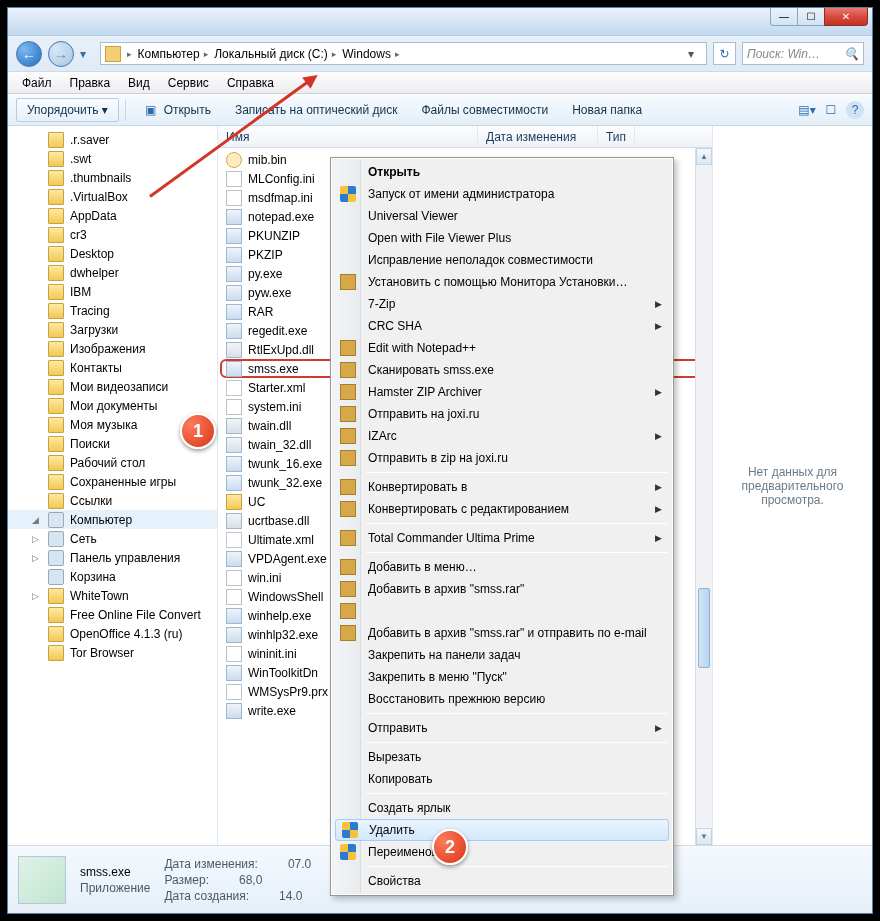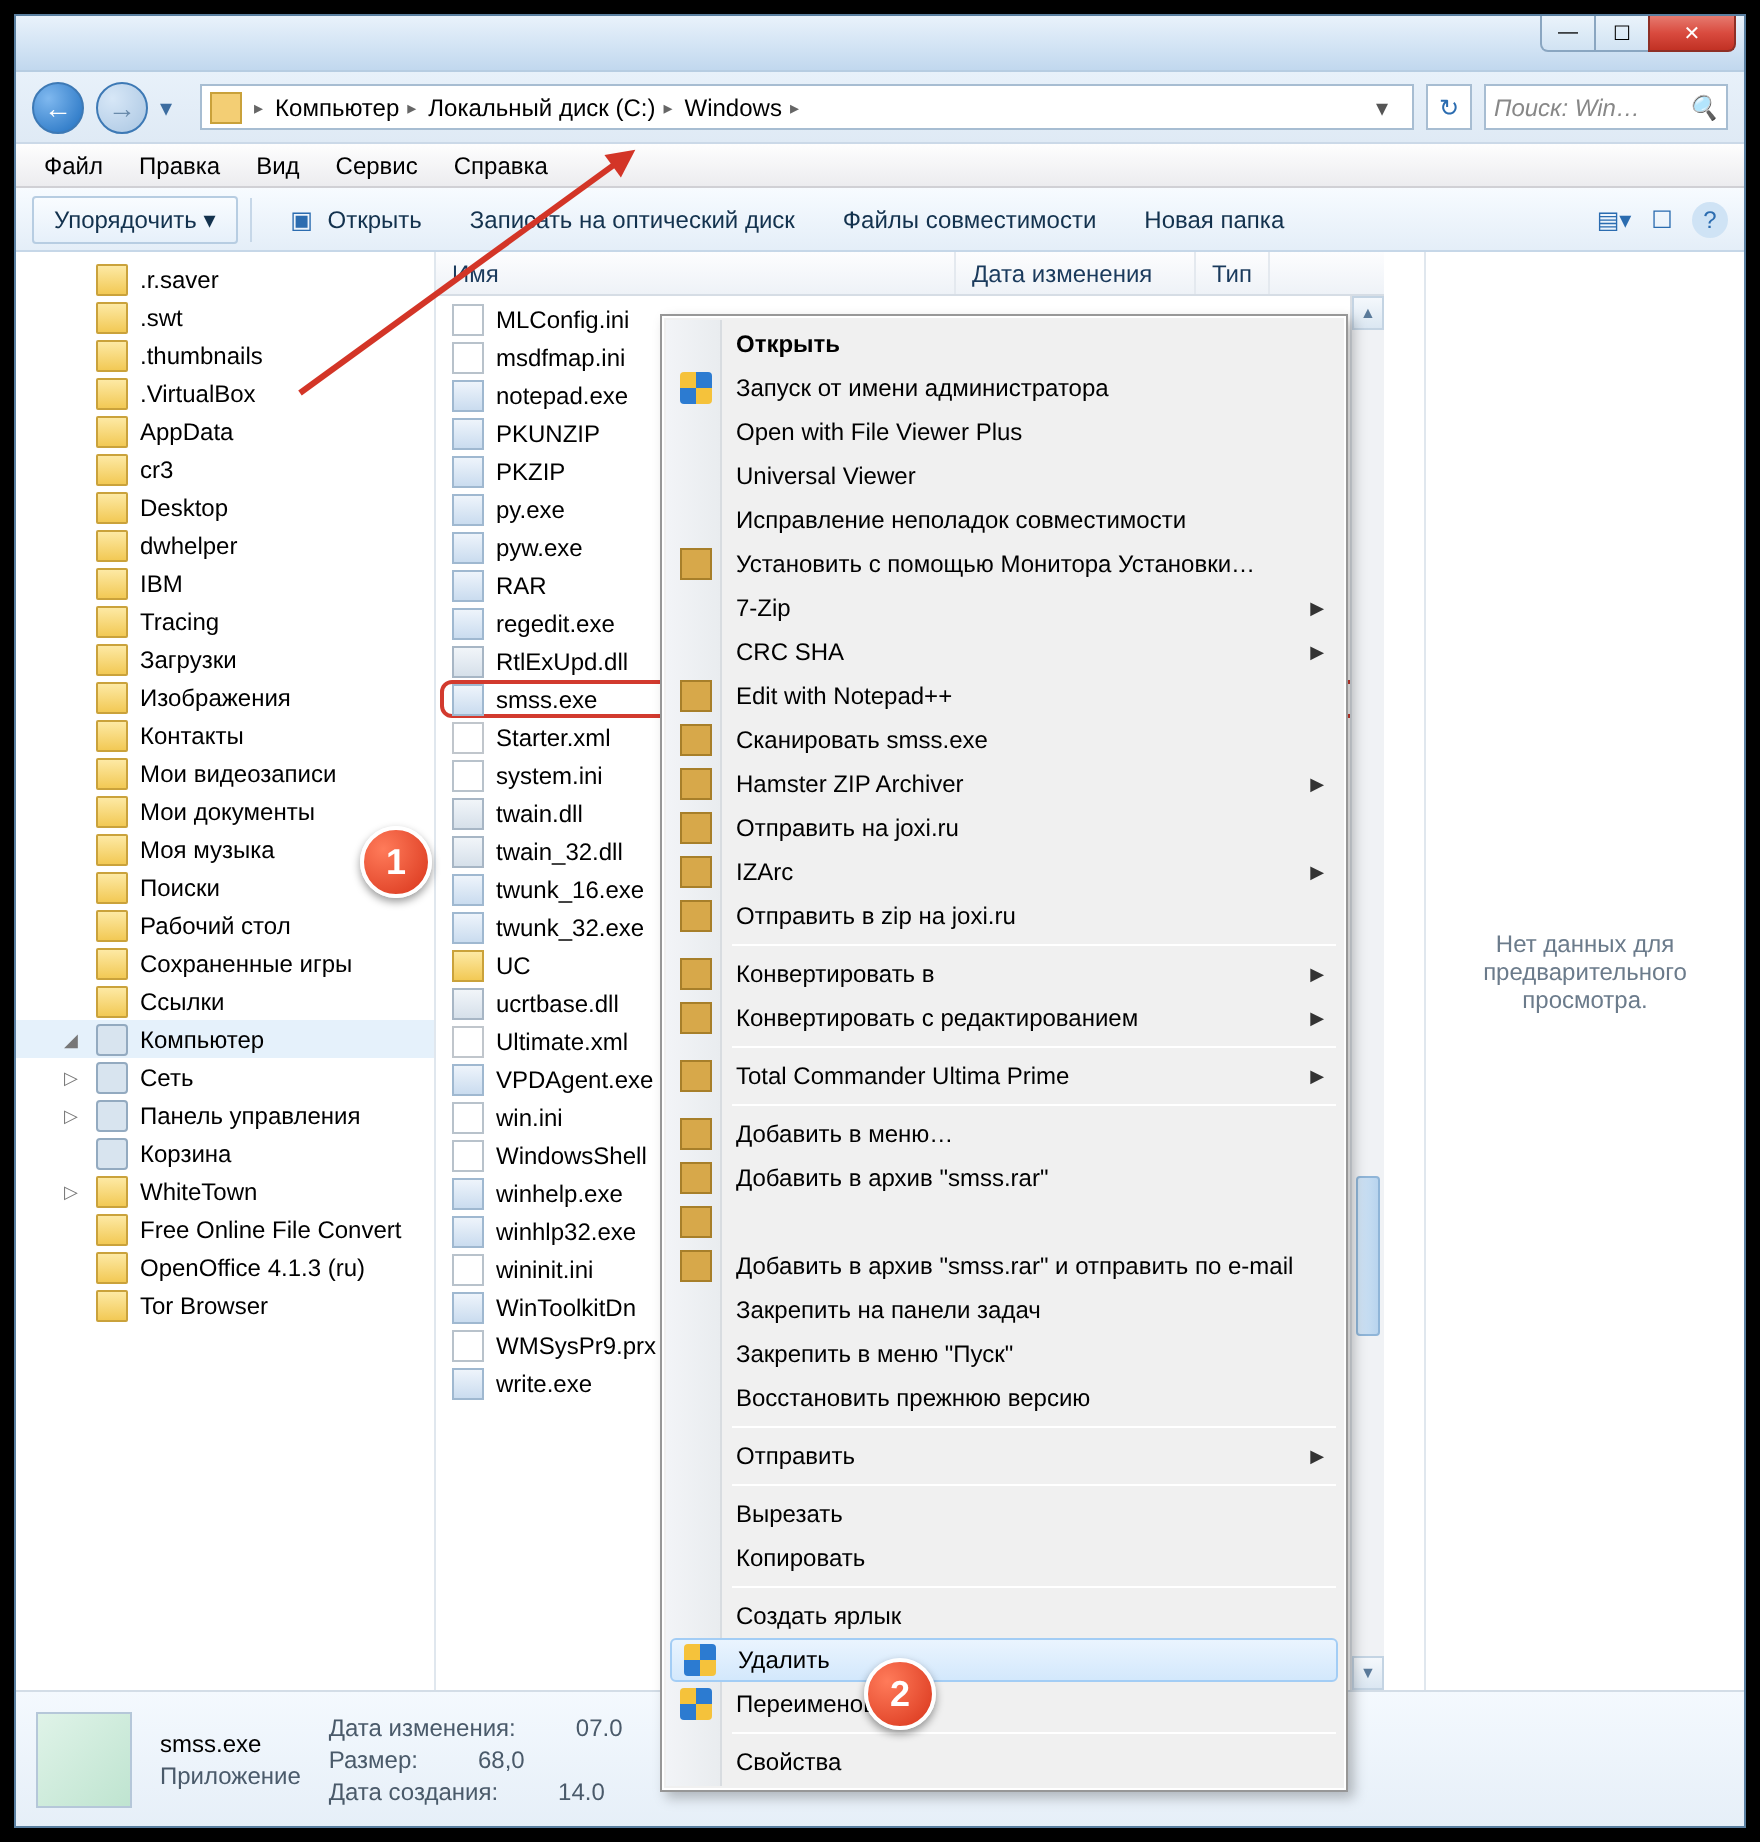--- a/index.html
+++ b/index.html
@@ -170,21 +170,21 @@
   .ico-exe { background:linear-gradient(to bottom,#eef4fb,#cadcef);border:1px solid #9fb8d0;}
   .ico-ini { background:#fff;border:1px solid #b8c2cb;}
   .ico-dll { background:linear-gradient(to bottom,#f1f5f9,#d6e0ea);border:1px solid #a7b6c5;}
   .ico-fold { background:linear-gradient(to bottom,#fde9a4,#f2c955);border:1px solid #caa23b;}
   .ico-xml { background:#fff;border:1px solid #c0c6cc; position:relative;}
   .ico-bin { background:#fdecc0;border:1px solid #d1a94a;border-radius:50%;}
   .preview {
     width: 160px;
     border-left:1px solid #e0e7ee;
     display:flex;align-items:center;justify-content:center;
-    color:#6b7b8b; text-align:center; padding:10px;margin-left:20px;
+    color:#6b7b8b; text-align:center; padding:10px;
   }
   
   .statusbar {
     position:absolute; left:0; right:0; bottom:0; height:68px;
     border-top:1px solid #d3dde7;
     background: linear-gradient(to bottom,#f4f9fe,#e6eff8);
     display:flex; align-items:center; padding:6px 10px; gap:14px;
   }
   .sb-thumb { width:48px;height:48px;border:1px solid #b5c7d9;background:linear-gradient(135deg,#dff3e8,#bfe4d0);}
   .sb-info { display:flex; flex-direction:column; gap:2px; color:#4a5a6a;}
@@ -459,20 +459,24 @@
       </div>
 
     <div class="filelist">
       <div class="colheaders">
         <div class="colh name">Имя</div>
         <div class="colh date">Дата изменения</div>
         <div class="colh">Тип</div>
       </div>
       <div class="files" id="files">
           <div class="filerow">
+            <span class="file-icon ico-bin"></span>
+            <span>mib.bin</span>
+          </div>
+          <div class="filerow">
             <span class="file-icon ico-ini"></span>
             <span>MLConfig.ini</span>
           </div>
           <div class="filerow">
             <span class="file-icon ico-ini"></span>
             <span>msdfmap.ini</span>
           </div>
           <div class="filerow">
             <span class="file-icon ico-exe"></span>
             <span>notepad.exe</span>
@@ -622,24 +626,24 @@
   <div class="ctx-gutter"></div>
   <div class="ctx-inner" id="ctxmenu">
       <div class="ctx-item bold">
         <span>Открыть</span>
       </div>
       <div class="ctx-item">
         <span class="shield"></span>
         <span>Запуск от имени администратора</span>
       </div>
       <div class="ctx-item">
+        <span>Universal Viewer</span>
+      </div>
+      <div class="ctx-item">
         <span>Open with File Viewer Plus</span>
-      </div>
-      <div class="ctx-item">
-        <span>Universal Viewer</span>
       </div>
       <div class="ctx-item">
         <span>Исправление неполадок совместимости</span>
       </div>
       <div class="ctx-item">
         <span class="mi-icon" style="background:#d7a84a;border:1px solid #a77f2a;"></span>
         <span>Установить с помощью Монитора Установки…</span>
       </div>
       <div class="ctx-item">
         <span>7-Zip</span>

